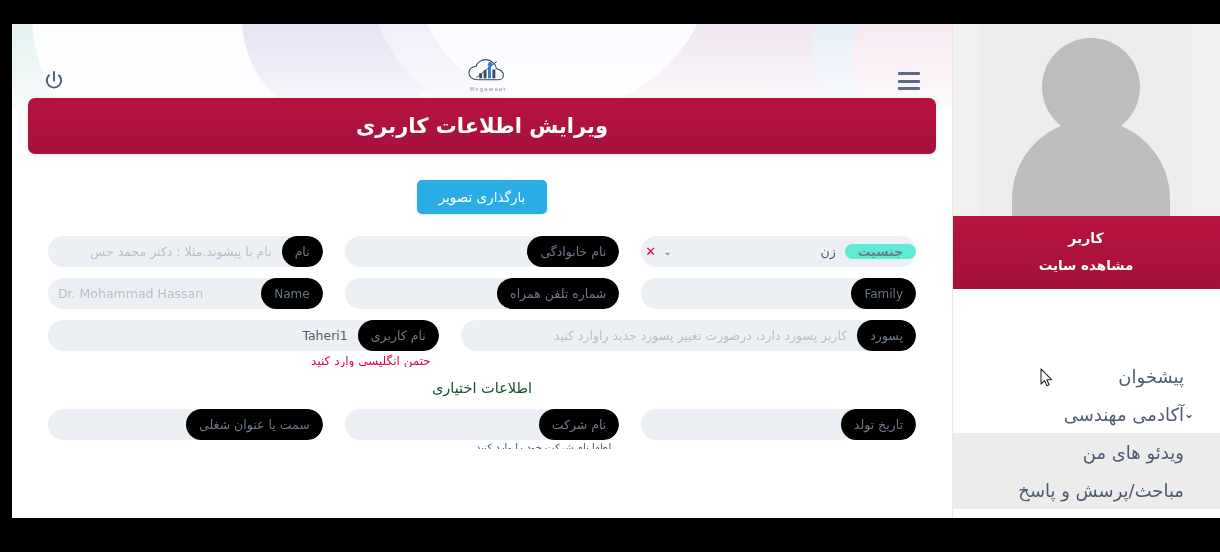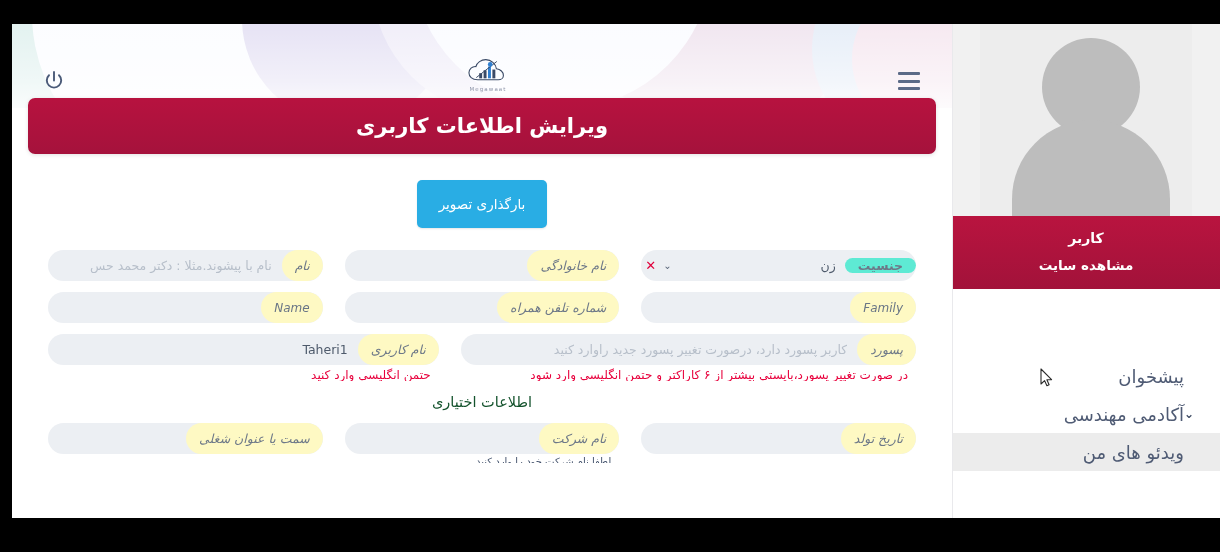--- a/index.html
+++ b/index.html
@@ -175,21 +175,21 @@
 
   .upload-row {
     display: flex; justify-content: center;
     margin-bottom: 22px;
   }
   .upload-btn {
     background: #29ade4;
     color: #ffffff;
     border: none;
     border-radius: 5px;
-    padding: 16px 22px;
+    padding: 9px 22px;
     font-size: 13.5px;
     font-family: "DejaVu Sans", sans-serif;
     cursor: pointer;
     box-shadow: 0 1px 2px rgba(0,0,0,0.10);
   }
 
   .field-row {
     display: flex;
     flex-direction: row;
     gap: 22px;
@@ -200,29 +200,28 @@
   
   .igroup {
     display: flex;
     flex-direction: row;
     height: 31px;
     border-radius: 16px;
     background: #eceff3;
     overflow: hidden;
   }
   .igroup .addon {
-    background: #fef9c3;
+    background: #000000;
     color: #6d7888;
     font-size: 12.5px;
     display: flex; align-items: center;
     padding: 0 13px;
     white-space: nowrap;
     border-radius: 16px;
     flex-shrink: 0;
-    font-style: italic;
   }
   .igroup .addon.en {
     font-family: "DejaVu Sans", sans-serif;
     font-size: 12px;
     color: #6a7686;
   }
   .igroup .inp {
     flex: 1;
     min-width: 0;
     background: transparent;
@@ -494,31 +493,31 @@
         </div>
         <div class="field-col">
           <div class="igroup">
             <span class="addon">شماره تلفن همراه</span>
             <input class="inp" type="text" value="" placeholder="" style="">
           </div>
         </div>
         <div class="field-col">
           <div class="igroup">
             <span class="addon en">Name</span>
+            <input class="inp ltr" type="text" value="" placeholder="Dr. Mohammad Hassan" style="">
           </div>
         </div>
       </div>
 
       <div class="field-row">
         <div class="field-col" style="flex:1.13">
           <div class="igroup">
             <span class="addon">پسورد</span>
             <input class="inp" type="text" value="" placeholder="کاربر پسورد دارد، درصورت تغییر پسورد جدید راوارد کنید" style="">
           </div>
-          <div class="helper">در صورت تغییر پسورد،بایستی بیشتر از ۶ کاراکتر و حتمن انگلیسی وارد شود</div>
         </div>
         <div class="field-col" style="flex:0.97">
           <div class="igroup">
             <span class="addon">نام کاربری</span>
             <input class="inp ltr" type="text" style="text-align: right; direction: ltr;" value="Taheri1">
           </div>
           <div class="helper">حتمن انگلیسی وارد کنید</div>
         </div>
       </div>
 
@@ -570,20 +569,24 @@
         <span class="nav-caret"></span>
         <span class="nav-label">پیشخوان</span>
       </div>
       <div class="nav-item">
         <span class="nav-caret">⌄</span>
         <span class="nav-label">آکادمی مهندسی</span>
       </div>
       <div class="nav-item shaded">
         <span class="nav-caret"></span>
         <span class="nav-label">ویدئو های من</span>
+      </div>
+      <div class="nav-item shaded">
+        <span class="nav-caret"></span>
+        <span class="nav-label">مباحث/پرسش و پاسخ</span>
       </div>
     </div>
   </div>
 
   <div class="cursor">
     <svg width="14" height="20" viewBox="0 0 14 20">
       <path d="M1 1 L1 16 L4.6 12.6 L6.9 17.8 L9.1 16.8 L6.9 11.8 L11.6 11.6 Z" fill="#ffffff" stroke="#2b2b2b" stroke-width="1.1" stroke-linejoin="round"></path>
     </svg>
   </div>
 

